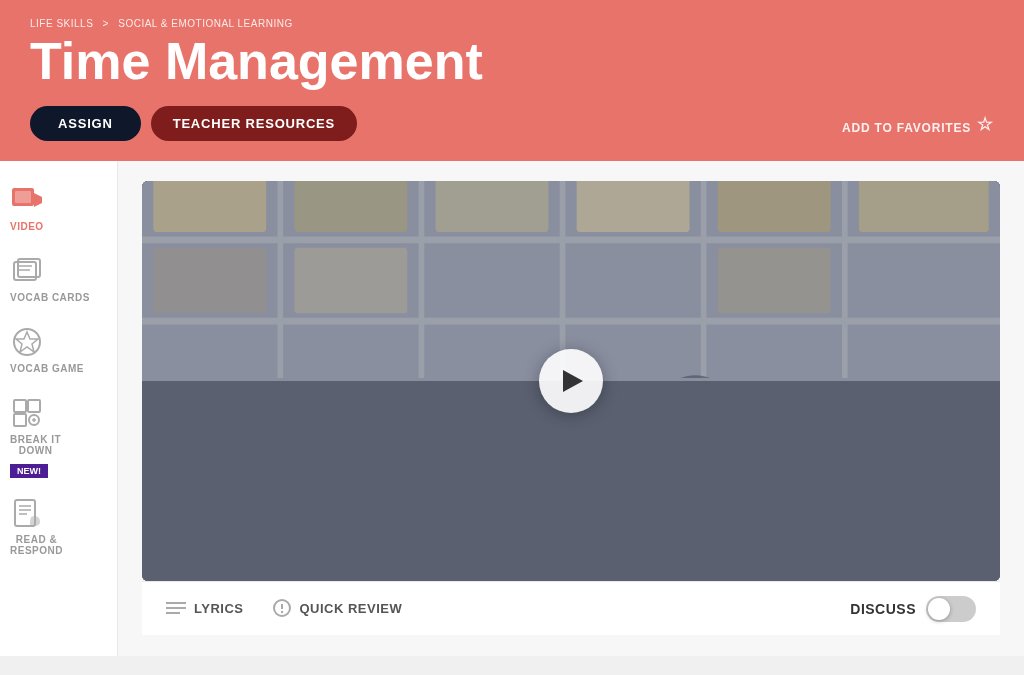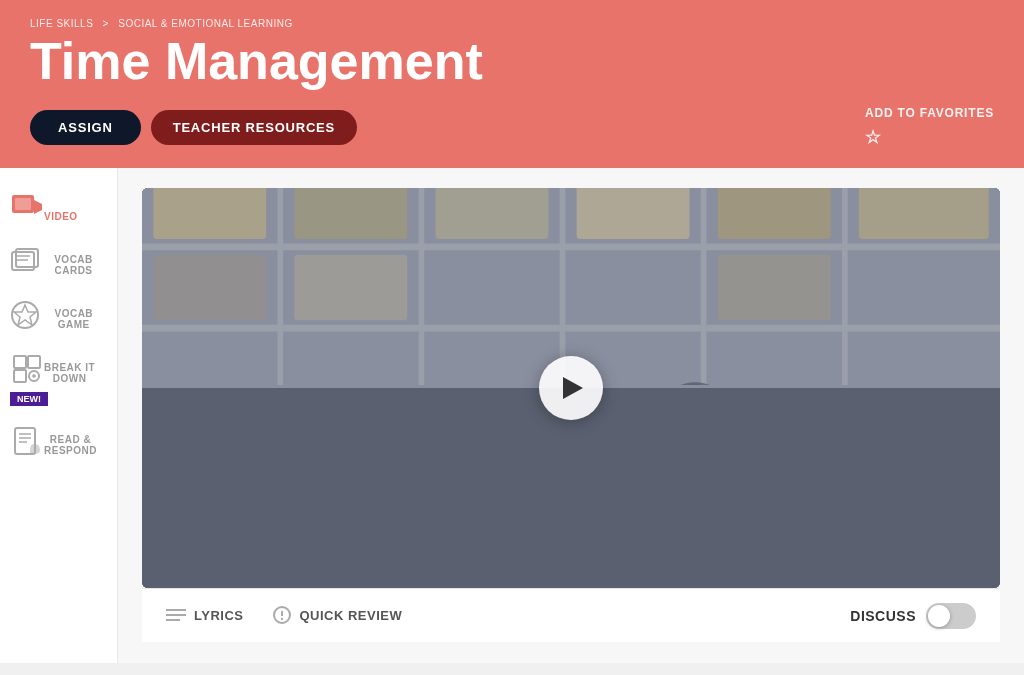--- a/index.html
+++ b/index.html
@@ -63,29 +63,28 @@
       border-radius: 25px;
       padding: 10px 22px;
       font-size: 13px;
       font-weight: 700;
       letter-spacing: 0.8px;
       text-transform: uppercase;
       cursor: pointer;
     }
     .add-favorites {
       display: flex;
-      align-items: flex-start;
+      align-items: flex-end;
       gap: 6px;
       color: rgba(255,255,255,0.9);
       font-size: 12px;
       font-weight: 600;
       letter-spacing: 0.8px;
       text-transform: uppercase;
       cursor: pointer;
-      flex-direction: column;
     }
     .star-icon {
       font-size: 18px;
       color: rgba(255,255,255,0.9);
     }
 
     
     .main-layout {
       display: flex;
       height: 495px;
@@ -97,22 +96,22 @@
       width: 118px;
       background: #ffffff;
       border-right: 1px solid #e8e8e8;
       display: flex;
       flex-direction: column;
       align-items: center;
       padding-top: 10px;
     }
     .sidebar-item {
       display: flex;
-      flex-direction: row;
-      align-items: flex-end;
+      flex-direction: column;
+      align-items: flex-start;
       padding: 14px 10px 10px;
       cursor: pointer;
       width: 100%;
       position: relative;
     }
     .sidebar-item.active {
       color: #e8736a;
     }
     .sidebar-item-label {
       font-size: 10px;

